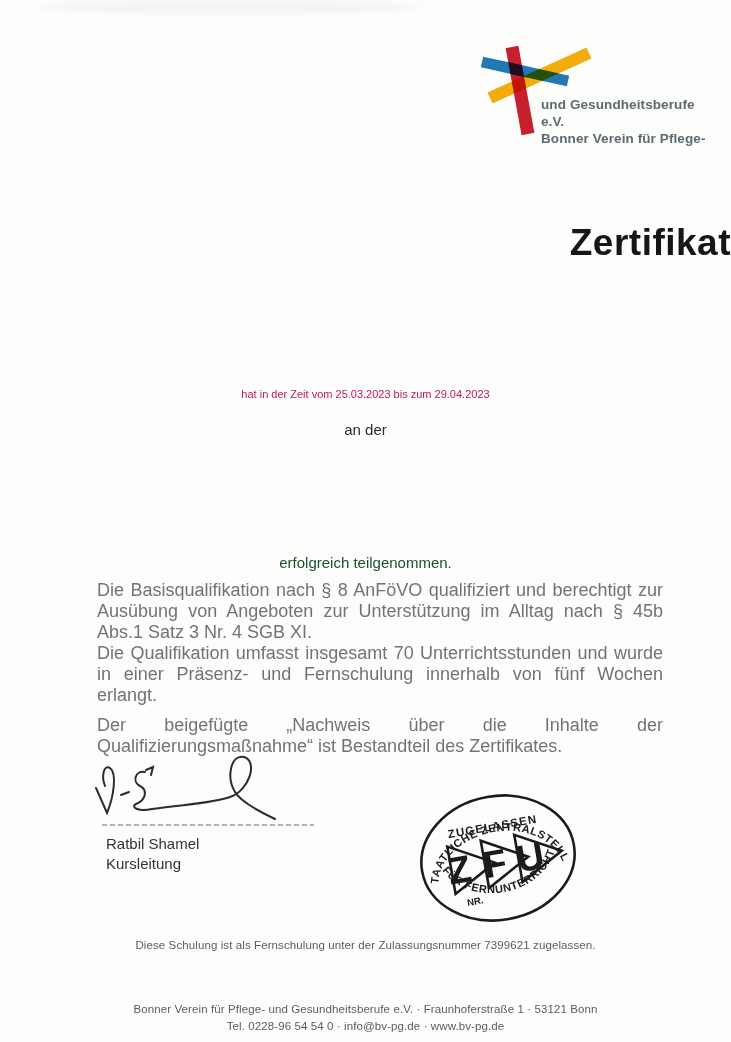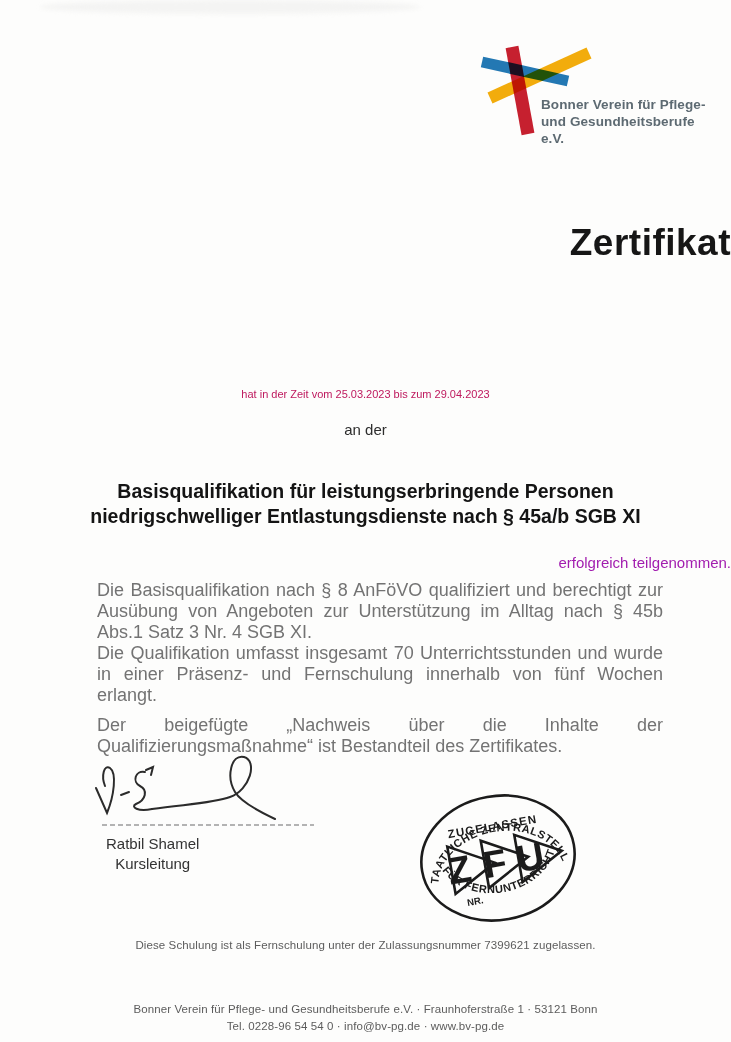--- a/index.html
+++ b/index.html
@@ -35,31 +35,31 @@
   }
   .recipient {
     top: 319px; font-size: 25px; font-weight: bold; color: #161616;
   }
   .period { top: 388px; font-size: 11px; color: #be185d; }
   .connector { top: 421px; font-size: 15px; color: #2d2d2d; }
   .course-title {
     top: 479px; font-size: 19.5px; font-weight: bold; line-height: 25px;
     color: #141414;
   }
-  .result { top: 554px; font-size: 15px; color: #a21caf; text-align: right; }
+  .result { top: 554px; font-size: 15px; color: #14532d; }
   .bodytext {
     position: absolute; top: 580px; left: 97px; width: 566px;
     font-size: 18px; line-height: 21px; color: #737373;
     text-align: justify;
   }
   .bodytext p.gap { margin-top: 9px; }
   .sig-svg { position: absolute; top: 746px; left: 88px; }
   .sig-names {
     position: absolute; top: 834px; left: 106px;
-    font-size: 15px; line-height: 19.5px; color: #333; text-align: center;
+    font-size: 15px; line-height: 19.5px; color: #333;
   }
   .stamp-svg { position: absolute; top: 776px; left: 410px; }
   .fineprint {
     top: 939px; font-size: 11.5px; color: #5c5c5c; letter-spacing: 0.1px;
   }
   .footer {
     top: 1001px; font-size: 11.5px; line-height: 17px; color: #5c5c5c;
     letter-spacing: 0.1px;
   }
 </style>
@@ -69,32 +69,28 @@
 <div class="page">
   <div class="scan-smudge"></div>
 
   <div class="logo-wrap">
     <svg class="logo-cross" width="122" height="106" viewBox="0 0 122 106">
       <line x1="12" y1="62" x2="111" y2="17" stroke="#f2ac0c" stroke-width="12"></line>
       <line x1="4" y1="26" x2="90" y2="45" stroke="#2379b5" stroke-width="11" style="mix-blend-mode:multiply"></line>
       <line x1="34" y1="11" x2="50" y2="98" stroke="#c8202f" stroke-width="13" style="mix-blend-mode:multiply"></line>
     </svg>
     <div class="logo-text">
+      <div>und Gesundheitsberufe e.V.</div>
       <div>Bonner Verein für Pflege-</div>
-      <div>und Gesundheitsberufe e.V.</div>
     </div>
   </div>
 
   <div class="centered cert-title">Zertifikat</div>
   <div class="centered period">hat in der Zeit vom 25.03.2023 bis zum 29.04.2023</div>
   <div class="centered connector">an der</div>
-  <div class="centered course-title">
-    <div>Basisqualifikation für leistungserbringende Personen</div>
-    <div>niedrigschwelliger Entlastungsdienste nach § 45a/b SGB XI</div>
-  </div>
   <div class="centered result">erfolgreich teilgenommen.</div>
 
   <div class="bodytext">
     <p>Die Basisqualifikation nach § 8 AnFöVO qualifiziert und berechtigt zur Ausübung von Angeboten zur Unterstützung im Alltag nach § 45b Abs.1 Satz 3 Nr. 4 SGB XI.</p>
     <p>Die Qualifikation umfasst insgesamt 70 Unterrichtsstunden und wurde in einer Präsenz- und Fernschulung innerhalb von fünf Wochen erlangt.</p>
     <p class="gap">Der beigefügte „Nachweis über die Inhalte der Qualifizierungsmaßnahme“ ist Bestandteil des Zertifikates.</p>
   </div>
 
   <svg class="sig-svg" width="232" height="92" viewBox="0 0 232 92">
     <g fill="none" stroke="#2b2b2b" stroke-width="2" stroke-linecap="round">

